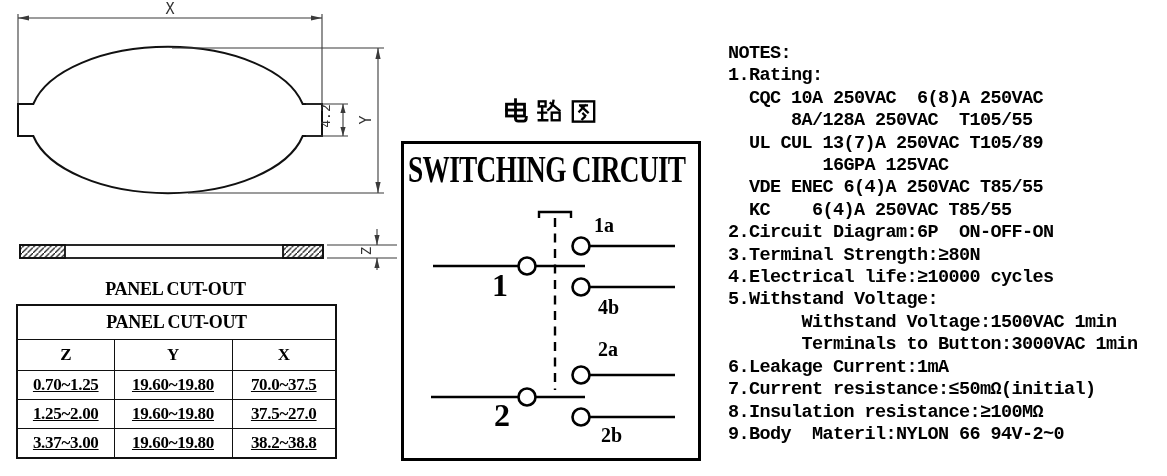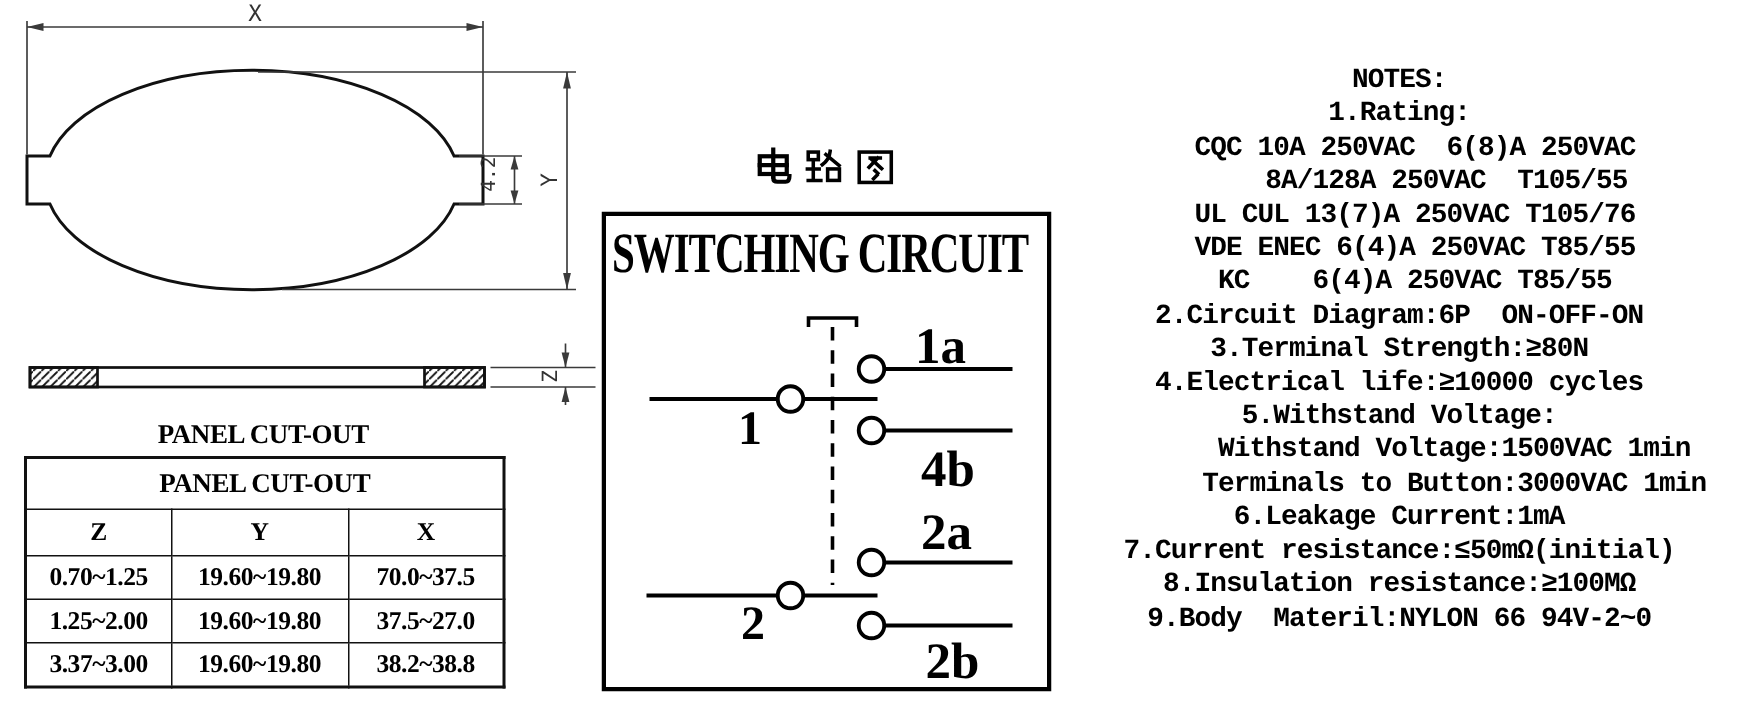--- a/index.html
+++ b/index.html
@@ -14,35 +14,35 @@
   
   .panel-title{left:16px;top:279px;width:319px;text-align:center;
     font-weight:bold;font-size:18px;letter-spacing:-.3px;}
   table.cutout{border-collapse:collapse;table-layout:fixed;
     position:absolute;left:16px;top:304px;width:319px;}
   table.cutout td{border:1.6px solid #111;text-align:center;vertical-align:middle;
     font-weight:bold;font-size:17px;padding:0;letter-spacing:-.3px;}
   table.cutout{border:2.5px solid #111;}
   tr.t-title td{height:33px;font-size:18px;}
   tr.t-head td{height:30px;}
-  tr.t-row td{height:28px;}
+  tr.t-row td{height:28px;text-decoration:underline;}
 
   
   .cn-title{left:502px;top:98px;display:flex;gap:7px;}
   .cn-title svg{display:block;}
   .cn-glyph{stroke:#000;stroke-width:2.5;fill:none;stroke-linecap:square;}
   .sw-title{left:408px;top:147px;font-weight:bold;font-size:38px;white-space:nowrap;
     transform:scaleX(.72);transform-origin:left top;letter-spacing:-1px;}
-  .term-label{position:absolute;font-weight:bold;font-size:34px;line-height:1;margin-left:16px;}
+  .term-label{position:absolute;font-weight:bold;font-size:20px;line-height:1;}
   .pole-label{position:absolute;font-weight:bold;font-size:32px;line-height:1;}
 
   
   .notes{left:728px;top:43px;font-family:"Liberation Mono",monospace;
     font-weight:bold;font-size:18.5px;line-height:22.4px;letter-spacing:-.6px;}
-  .note-line{white-space:pre;text-align:center;}
+  .note-line{white-space:pre;}
 </style>
 </head>
 <body>
 
 <svg class="abs" style="left:0;top:0" width="400" height="270" viewBox="0 0 400 270">
   <defs>
     <pattern id="hatch" width="5.5" height="5.5" patternUnits="userSpaceOnUse">
       <path d="M0 5.5 L5.5 0" stroke="#111" stroke-width="1.2"></path>
     </pattern>
   </defs>
@@ -185,21 +185,22 @@
 <div class="term-label" style="left:598px;top:339px">2a</div>
 <div class="term-label" style="left:601px;top:425px">2b</div>
 <div class="pole-label" style="left:492px;top:269px">1</div>
 <div class="pole-label" style="left:494px;top:399px">2</div>
 
 <div class="abs notes">
   <div class="note-line">NOTES:</div>
   <div class="note-line">1.Rating:</div>
   <div class="note-line">  CQC 10A 250VAC  6(8)A 250VAC</div>
   <div class="note-line">      8A/128A 250VAC  T105/55</div>
-  <div class="note-line">  UL CUL 13(7)A 250VAC T105/76</div>
+  <div class="note-line">  UL CUL 13(7)A 250VAC T105/89</div>
+  <div class="note-line">         16GPA 125VAC</div>
   <div class="note-line">  VDE ENEC 6(4)A 250VAC T85/55</div>
   <div class="note-line">  KC    6(4)A 250VAC T85/55</div>
   <div class="note-line">2.Circuit Diagram:6P  ON-OFF-ON</div>
   <div class="note-line">3.Terminal Strength:≥80N</div>
   <div class="note-line">4.Electrical life:≥10000 cycles</div>
   <div class="note-line">5.Withstand Voltage:</div>
   <div class="note-line">       Withstand Voltage:1500VAC 1min</div>
   <div class="note-line">       Terminals to Button:3000VAC 1min</div>
   <div class="note-line">6.Leakage Current:1mA</div>
   <div class="note-line">7.Current resistance:≤50mΩ(initial)</div>

